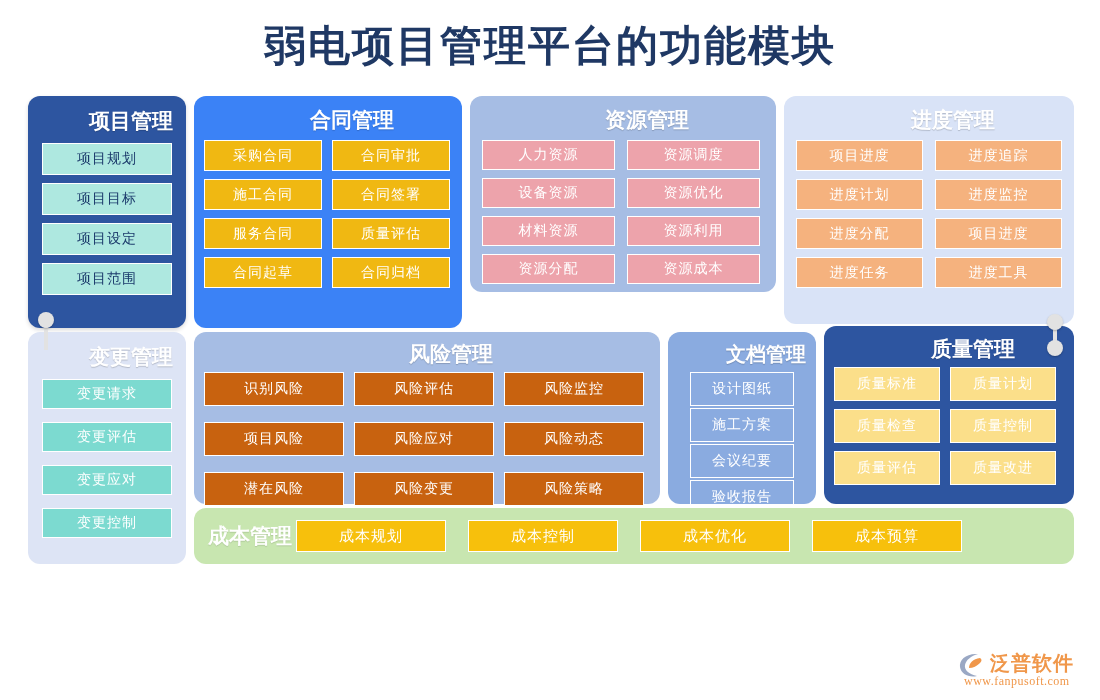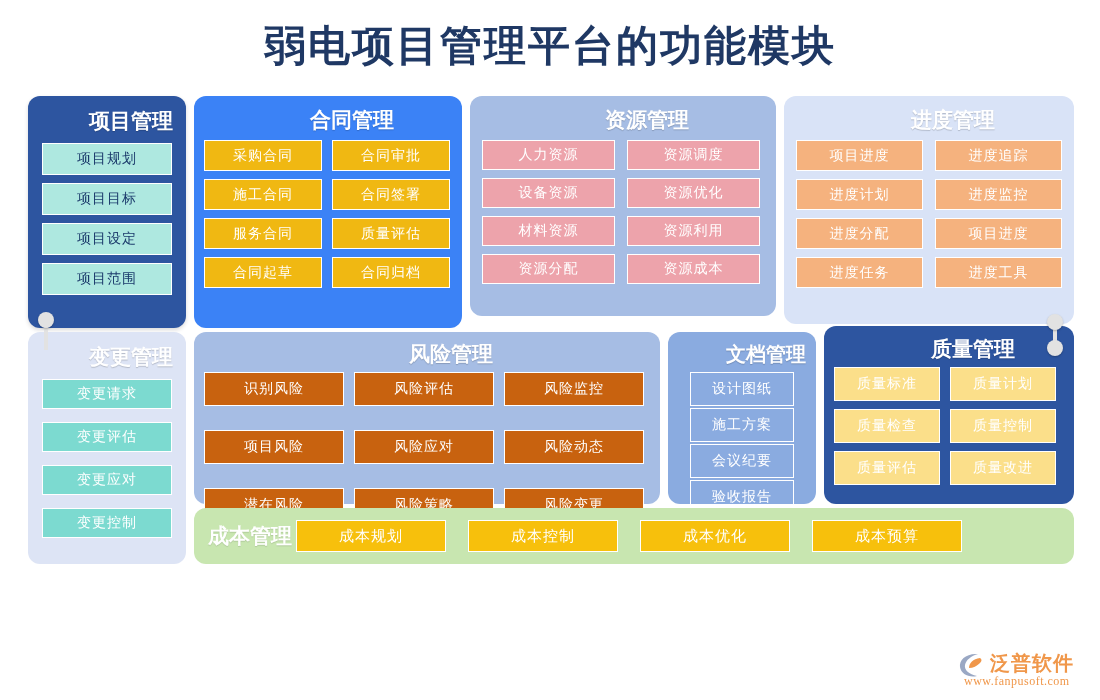--- a/index.html
+++ b/index.html
@@ -59,21 +59,21 @@
   #p-contract {
     left: 194px; top: 96px; width: 268px; height: 232px;
     background: #3b82f6;
   }
   #p-contract .panel-title { font-size: 21px; padding-top: 10px; }
   #p-contract .items { padding: 6px 10px 0 10px; gap: 8px 10px; }
   #p-contract .item { width: 118px; height: 31px; background: #f0b812; }
 
   
   #p-resource {
-    left: 470px; top: 96px; width: 306px; height: 220px;
+    left: 470px; top: 96px; width: 306px; height: 196px;
     background: #a6bde4;
   }
   #p-resource .panel-title { font-size: 21px; padding-top: 10px; }
   #p-resource .items { padding: 6px 12px 0 12px; gap: 8px 12px; align-items: flex-end; }
   #p-resource .item { width: 133px; height: 30px; background: #eda3ab; }
 
   
   #p-schedule {
     left: 784px; top: 96px; width: 290px; height: 228px;
     background: #d9e3f7;
@@ -90,21 +90,21 @@
   #p-change .panel-title { font-size: 21px; padding-top: 11px; }
   #p-change .items { flex-direction: column; padding: 8px 14px 0 14px; gap: 13px; }
   #p-change .item { width: 100%; height: 30px; background: #7cdad0; }
 
   
   #p-risk {
     left: 194px; top: 332px; width: 466px; height: 172px;
     background: #a6bde4;
   }
   #p-risk .panel-title { font-size: 21px; padding-top: 8px; }
-  #p-risk .items { padding: 4px 10px 0 10px; gap: 24px 10px; }
+  #p-risk .items { padding: 4px 10px 0 10px; gap: 16px 10px; }
   #p-risk .item { width: 140px; height: 34px; background: #c8620f; }
 
   
   #p-doc {
     left: 668px; top: 332px; width: 148px; height: 172px;
     background: #8aabe0;
   }
   #p-doc .panel-title { font-size: 20px; padding-top: 9px; }
   #p-doc .items { flex-direction: column; padding: 4px 22px 0 22px; gap: 2px; }
   #p-doc .item { width: 100%; height: 34px; background: transparent; border: 1px solid #ffffff; }
@@ -239,22 +239,22 @@
   <div class="panel" id="p-risk">
     <div class="panel-title">风险管理</div>
     <div class="items">
       <div class="item">识别风险</div>
       <div class="item">风险评估</div>
       <div class="item">风险监控</div>
       <div class="item">项目风险</div>
       <div class="item">风险应对</div>
       <div class="item">风险动态</div>
       <div class="item">潜在风险</div>
+      <div class="item">风险变更</div>
       <div class="item">风险策略</div>
-      <div class="item">风险变更</div>
     </div>
   </div>
 
   <div class="panel" id="p-doc">
     <div class="panel-title">文档管理</div>
     <div class="items">
       <div class="item">设计图纸</div>
       <div class="item">施工方案</div>
       <div class="item">会议纪要</div>
       <div class="item">验收报告</div>

